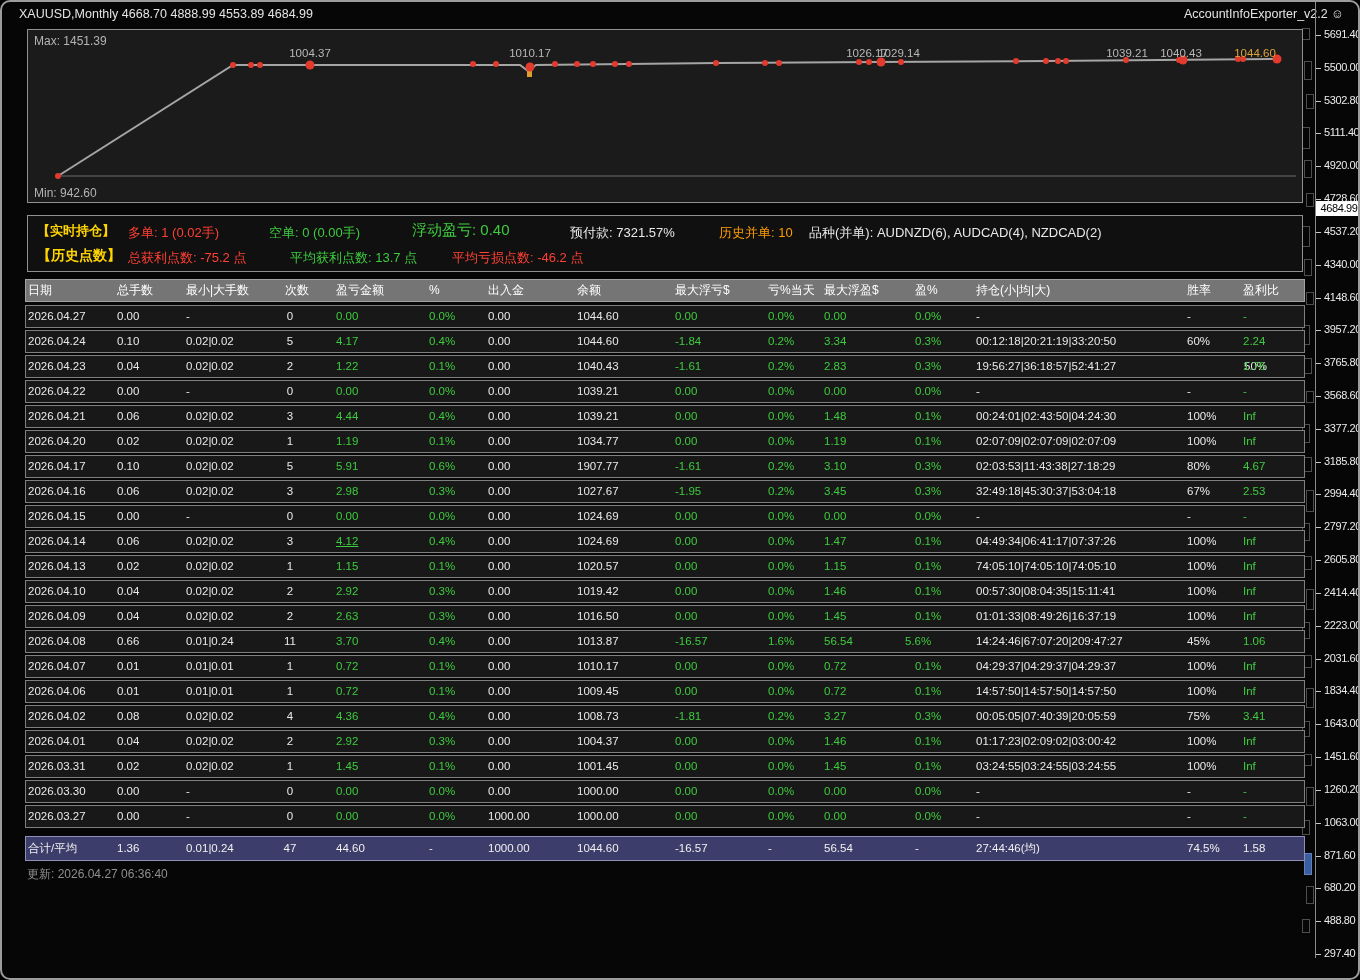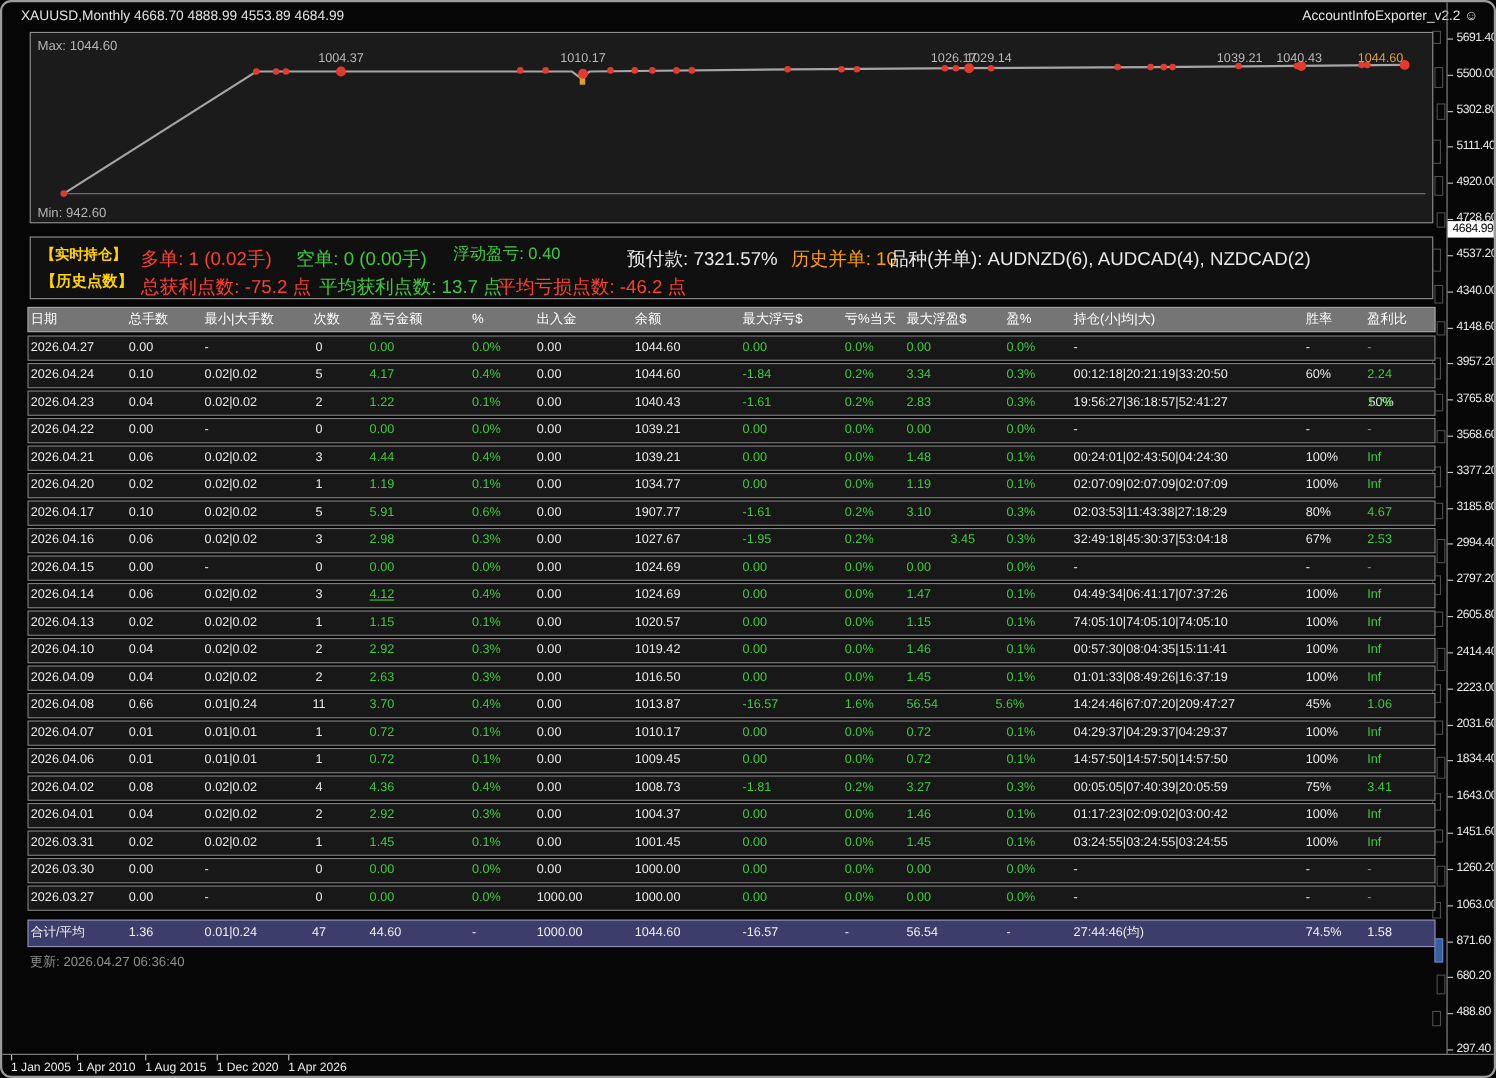--- a/index.html
+++ b/index.html
@@ -7,21 +7,21 @@
     font-family:"Liberation Sans","DejaVu Sans",sans-serif}
   #win{position:relative;width:1360px;height:980px;background:#060606;border:2px solid #9c9c9c;
     border-radius:10px;overflow:hidden}
   .abs{position:absolute;white-space:nowrap}
   .title{left:17px;top:5px;font-size:12.5px;color:#e4e4e4}
   .ind{right:14px;top:5px;font-size:12.5px;color:#e4e4e4}
   #eq{left:25px;top:27px;width:1276px;height:174px;background:#1b1b1b;border:1px solid #8f8f8f}
   .maxmin{font-size:12px;color:#b4b4b4}
   .pl{top:17px;transform:translateX(-50%);font-size:11.5px}
   #info{left:25px;top:213px;width:1276px;height:57px;background:#101010;border:1px solid #8f8f8f}
-  .ip{position:absolute;white-space:nowrap;font-size:17px}
+  .ip{position:absolute;white-space:nowrap;font-size:13px}
   #thead{left:23px;top:277px;width:1280px;height:23px;background:#757575;border:1px solid #a2a2a2}
   .cell{position:absolute;top:0;line-height:21px;font-size:11.5px;white-space:nowrap}
   .hcell{color:#ffffff;font-size:12px}
   .drow{position:absolute;left:23px;width:1280px;height:23px;background:#181818;border:1px solid #7f7f7f}
   .srow{position:absolute;left:23px;width:1280px;height:25px;background:#3d3d6b;border:1px solid #8f8fb8}
   .srow .cell{line-height:23px}
   #upd{left:25px;top:864px;font-size:12px;color:#8f8f8f}
   #pscale{left:1313px;top:0;width:47px;height:956px;border-left:1px solid #8a8a8a}
   .ptick{position:absolute;left:0;width:5px;height:1px;background:#c8c8c8}
   .plab{position:absolute;left:8px;font-size:11px;letter-spacing:-0.4px;color:#ececec;white-space:nowrap}
@@ -103,21 +103,21 @@
         <circle cx="1018" cy="31" r="3" fill="#e23b2e"></circle>
         <circle cx="1030" cy="31" r="3" fill="#e23b2e"></circle>
         <circle cx="1038" cy="31" r="3" fill="#e23b2e"></circle>
         <circle cx="1098" cy="30" r="3" fill="#e23b2e"></circle>
         <circle cx="1151" cy="30" r="3" fill="#e23b2e"></circle>
         <circle cx="1155" cy="30" r="4.5" fill="#e23b2e"></circle>
         <circle cx="1210" cy="29" r="3" fill="#e23b2e"></circle>
         <circle cx="1215" cy="29" r="3" fill="#e23b2e"></circle>
         <circle cx="1249" cy="29" r="4.5" fill="#e23b2e"></circle>
       </svg>
-    <div class="abs maxmin" style="left:6px;top:4px">Max: 1044.60</div>
+    <div class="abs maxmin" style="left:6px;top:4px">Max: 1451.39</div>
     <div class="abs maxmin" style="left:6px;top:156px">Min: 942.60</div>
   <span class="abs pl" style="left: 282px; color: rgb(184, 184, 184);">1004.37</span><span class="abs pl" style="left: 502px; color: rgb(184, 184, 184);">1010.17</span><span class="abs pl" style="left: 839px; color: rgb(184, 184, 184);">1026.17</span><span class="abs pl" style="left: 871px; color: rgb(184, 184, 184);">1029.14</span><span class="abs pl" style="left: 1099px; color: rgb(184, 184, 184);">1039.21</span><span class="abs pl" style="left: 1153px; color: rgb(184, 184, 184);">1040.43</span><span class="abs pl" style="left: 1227px; color: rgb(217, 164, 60);">1044.60</span></div>
 
   <div id="info" class="abs">
     <span class="ip" style="left:9px;top:6px;font-size:13px;font-weight:bold;color:#ffd400">【实时持仓】</span>
     <span class="ip" style="left:100px;top:8px;color:#ff4033">多单: 1 (0.02手)</span>
     <span class="ip" style="left:241px;top:8px;color:#3ecb3e">空单: 0 (0.00手)</span>
     <span class="ip" style="left:384px;top:5px;font-size:15px;color:#3ecb3e">浮动盈亏: 0.40</span>
     <span class="ip" style="left:542px;top:8px;color:#e9e9e9">预付款: 7321.57%</span>
     <span class="ip" style="left:691px;top:8px;color:#ff9d00">历史并单: 10</span>
@@ -269,21 +269,21 @@
         <span class="cell" style="left: 2px; color: rgb(233, 233, 233);">2026.04.16</span>
         <span class="cell" style="left: 91px; color: rgb(233, 233, 233);">0.06</span>
         <span class="cell" style="left: 160px; color: rgb(233, 233, 233);">0.02|0.02</span>
         <span class="cell" style="left: 264px; color: rgb(233, 233, 233); transform: translateX(-50%);">3</span>
         <span class="cell" style="left: 310px; color: rgb(62, 203, 62);">2.98</span>
         <span class="cell" style="left: 403px; color: rgb(62, 203, 62);">0.3%</span>
         <span class="cell" style="left: 462px; color: rgb(233, 233, 233);">0.00</span>
         <span class="cell" style="left: 551px; color: rgb(233, 233, 233);">1027.67</span>
         <span class="cell" style="left: 649px; color: rgb(62, 203, 62);">-1.95</span>
         <span class="cell" style="left: 742px; color: rgb(62, 203, 62);">0.2%</span>
-        <span class="cell" style="left: 838px; color: rgb(62, 203, 62);">3.45</span>
+        <span class="cell" style="left: 798px; color: rgb(62, 203, 62);">3.45</span>
         <span class="cell" style="left: 889px; color: rgb(62, 203, 62);">0.3%</span>
         <span class="cell" style="left: 950px; color: rgb(233, 233, 233);">32:49:18|45:30:37|53:04:18</span>
         <span class="cell" style="left: 1161px; color: rgb(233, 233, 233);">67%</span>
         <span class="cell" style="left: 1217px; color: rgb(62, 203, 62);">2.53</span>
       </div>
       <div class="drow" style="top: 503px;">
         <span class="cell" style="left: 2px; color: rgb(233, 233, 233);">2026.04.15</span>
         <span class="cell" style="left: 91px; color: rgb(233, 233, 233);">0.00</span>
         <span class="cell" style="left: 160px; color: rgb(233, 233, 233);">-</span>
         <span class="cell" style="left: 264px; color: rgb(233, 233, 233); transform: translateX(-50%);">0</span>
@@ -579,26 +579,14 @@
       <div class="ptick" style="top: 853.5px;"></div>
       <div class="plab" style="top: 846.5px;">871.60</div>
       <div class="ptick" style="top: 886.32px;"></div>
       <div class="plab" style="top: 879.32px;">680.20</div>
       <div class="ptick" style="top: 919.14px;"></div>
       <div class="plab" style="top: 912.14px;">488.80</div>
       <div class="ptick" style="top: 951.96px;"></div>
       <div class="plab" style="top: 944.96px;">297.40</div>
     </div>
 
-  <div id="taxis" class="abs">
-      <div class="ttick" style="left: 8px;"></div>
-      <div class="tlab" style="left: 8px;">1 Jan 2005</div>
-      <div class="ttick" style="left: 68px;"></div>
-      <div class="tlab" style="left: 68px;">1 Apr 2010</div>
-      <div class="ttick" style="left: 130px;"></div>
-      <div class="tlab" style="left: 130px;">1 Aug 2015</div>
-      <div class="ttick" style="left: 195px;"></div>
-      <div class="tlab" style="left: 195px;">1 Dec 2020</div>
-      <div class="ttick" style="left: 260px;"></div>
-      <div class="tlab" style="left: 260px;">1 Apr 2026</div>
-    </div>
 
 </div>
 
 </body></html>

